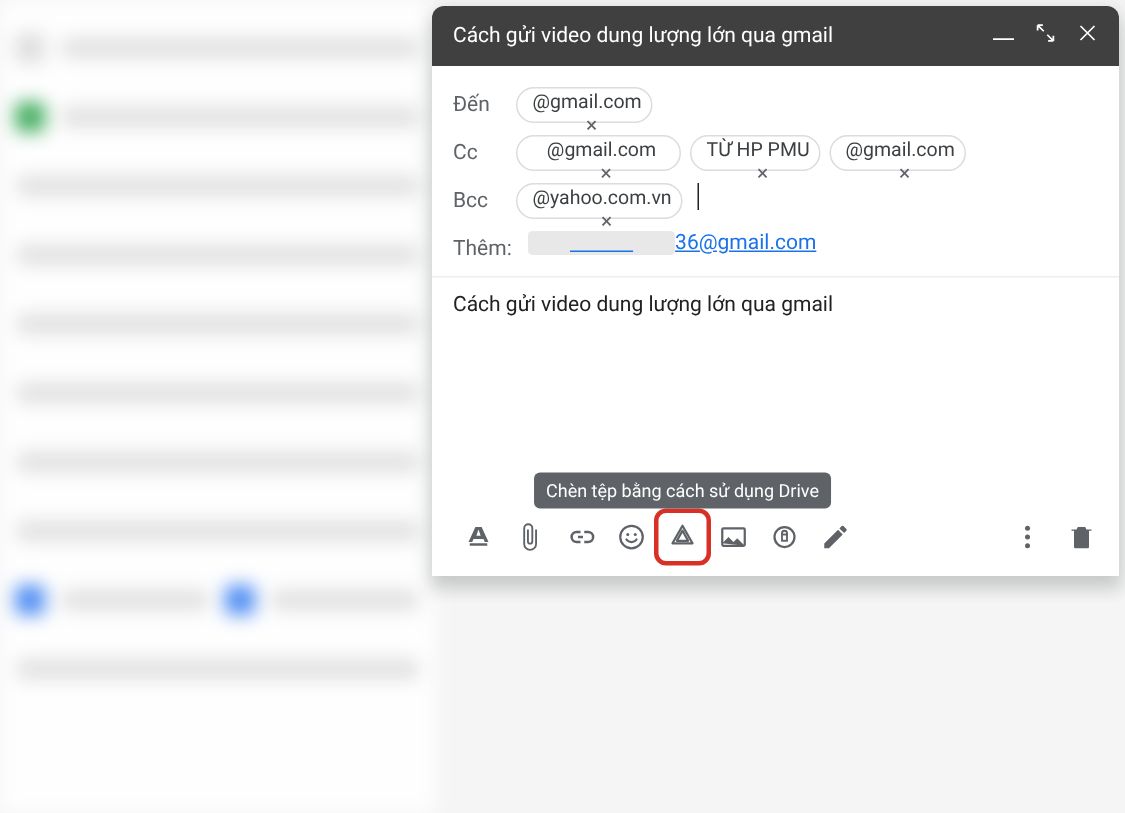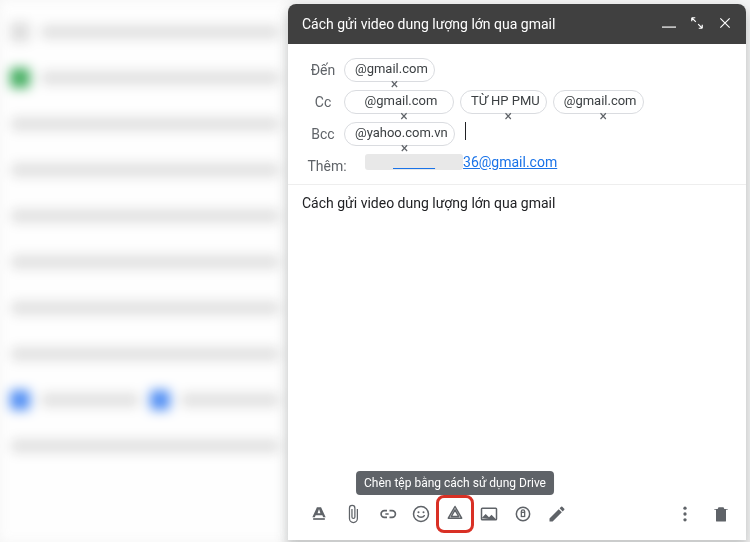--- a/index.html
+++ b/index.html
@@ -24,21 +24,21 @@
     .blurred-bg .row { height: 28px; margin: 18px 10px; display: flex; gap:10px; align-items: center;}
     .blurred-bg .sq { width: 20px; height: 20px; background: #ddd; border-radius: 3px;}
     .blurred-bg .sq.green { background: #34a853;}
     .blurred-bg .sq.blue { background: #4285f4;}
     .blurred-bg .bar { flex: 1; height: 14px; background: #e0e0e0; border-radius: 7px;}
     .compose-window {
       position: absolute;
       right: 4px;
       top: 4px;
       width: 458px;
-      height: 536px;
+      height: 380px;
       background: #fff;
       box-shadow: 0 8px 10px 1px rgba(60,64,67,.15), 0 3px 14px 2px rgba(60,64,67,.12);
       border-radius: 8px 8px 0 0;
       display: flex;
       flex-direction: column;
     }
     .compose-header {
       background: #404040;
       color: #fff;
       height: 40px;
@@ -48,21 +48,20 @@
       border-radius: 8px 8px 0 0;
       font-size: 14px;
     }
     .compose-header .title { flex: 1; white-space: nowrap; overflow: hidden; text-overflow: ellipsis; }
     .compose-header .win-icons { display: flex; gap: 14px; align-items: center; }
     .compose-header .win-icons span { cursor: pointer; }
     .compose-header svg { fill: #fff; }
     .recipients {
       padding: 10px 14px 6px 14px;
       border-bottom: 1px solid #eee;
-      text-align: center;
     }
     .recip-row { display: flex; align-items: flex-start; padding: 4px 0; flex-wrap: wrap;}
     .recip-label { color: #5f6368; font-size: 14px; width: 42px; padding-top: 4px;}
     .recip-label.extra { width: 50px; }
     .chips { display: flex; flex-wrap: wrap; gap: 6px; flex: 1;}
     .chip {
       display: inline-flex;
       align-items: center;
       border: 1px solid #dadce0;
       border-radius: 12px;
@@ -245,21 +244,21 @@
             <span class="blurred-chip-part"></span>
             <span>@yahoo.com.vn</span>
             <span class="x">×</span>
           </span>
         <span class="cursor-bar"></span>
       </div>
     </div>
     <div class="recip-row">
       <div class="recip-label extra">Thêm:</div>
       <div class="chips">
-        <span class="extra-line"><span class="blurred-text" style="padding:0 28px;margin-left:13px;">hidden</span><span>36@gmail.com</span></span>
+        <span class="extra-line"><span class="blurred-text" style="padding:0 28px;">hidden</span><span>36@gmail.com</span></span>
       </div>
     </div>
   </div>
 
   <div class="subject">Cách gửi video dung lượng lớn qua gmail</div>
 
   <div class="body-area"></div>
 
   <div class="compose-footer">
     <div class="toolbar">

